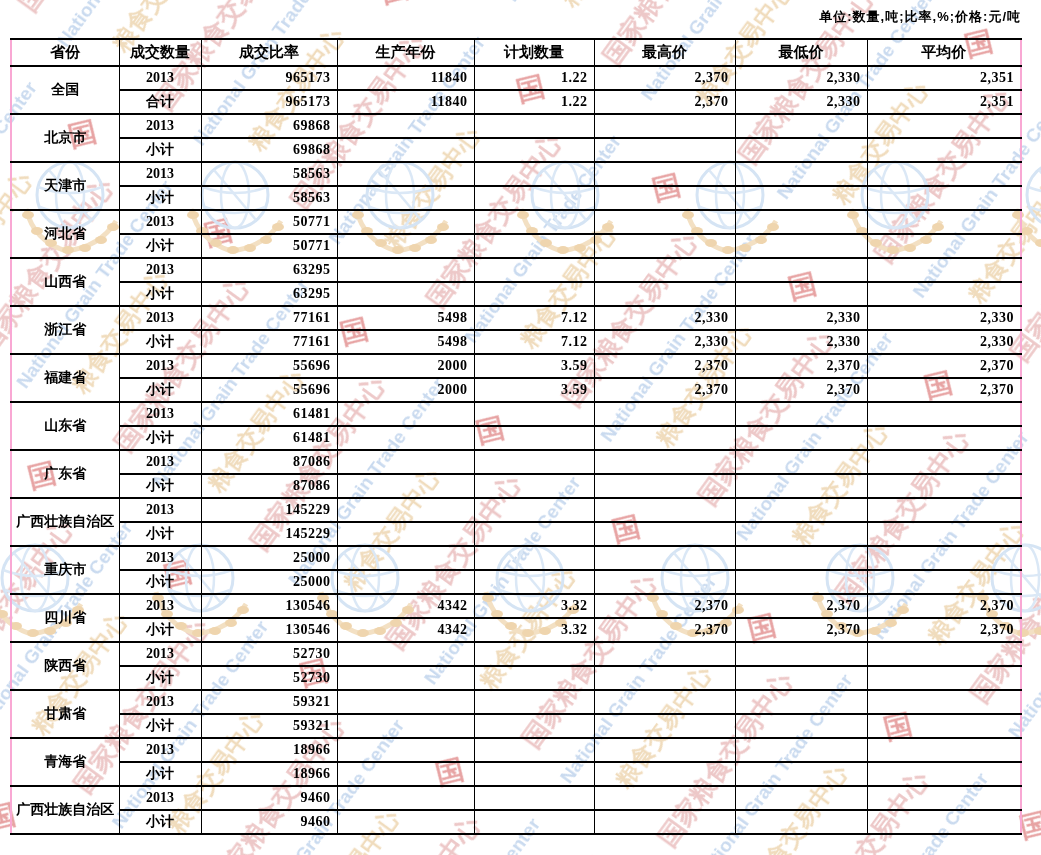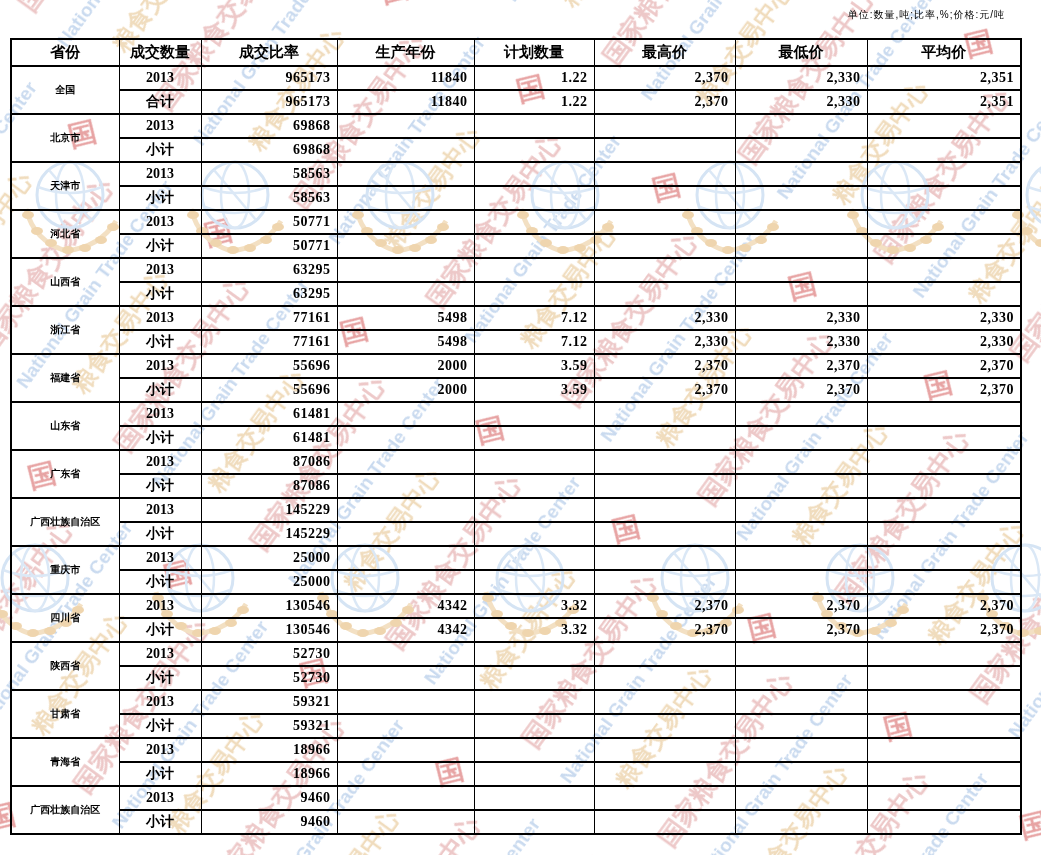--- a/index.html
+++ b/index.html
@@ -2,38 +2,38 @@
 <html><head>
 <meta charset="utf-8">
 <style>
   html,body { margin:0; padding:0; }
   body {
     width:1041px; height:855px; background:#ffffff; position:relative;
     overflow:hidden; font-family:"Liberation Sans", sans-serif; color:#000;
   }
   .wm-layer { position:absolute; left:0; top:0; z-index:0; }
   .unit-note {
-    position:absolute; top:8px; right:36px; z-index:2;
-    font-size:10px; font-weight:normal; letter-spacing:1px;
+    position:absolute; top:8px; right:20px; z-index:2;
+    font-size:13px; font-weight:bold; letter-spacing:1px;
   }
   table.report {
     position:absolute; left:10px; top:38px; z-index:1;
     width:1010px; border-collapse:collapse; table-layout:fixed;
-    border:2px solid #000000; background:transparent;
+    border:2px solid #f9a8d4; background:transparent;
   }
   th, td {
     border:2px solid #000; border-left-width:1px; border-right-width:1px;
     padding:0; overflow:hidden; white-space:nowrap;
   }
   th {
     height:25px; font-size:15px; font-weight:bold; text-align:center;
     background:transparent;
   }
   tr.data-row { height:24px; }
-  td.prov { font-size:10px; font-weight:bold; text-align:center; }
+  td.prov { font-size:14px; font-weight:bold; text-align:center; }
   td.yr {
     font-size:14px; font-weight:bold; text-align:center;
     font-family:"Liberation Serif", serif;
   }
   td.num {
     font-size:14px; font-weight:bold; text-align:right; padding-right:6px;
     font-family:"Liberation Serif", serif; letter-spacing:0.5px;
   }
 </style>
 </head>

